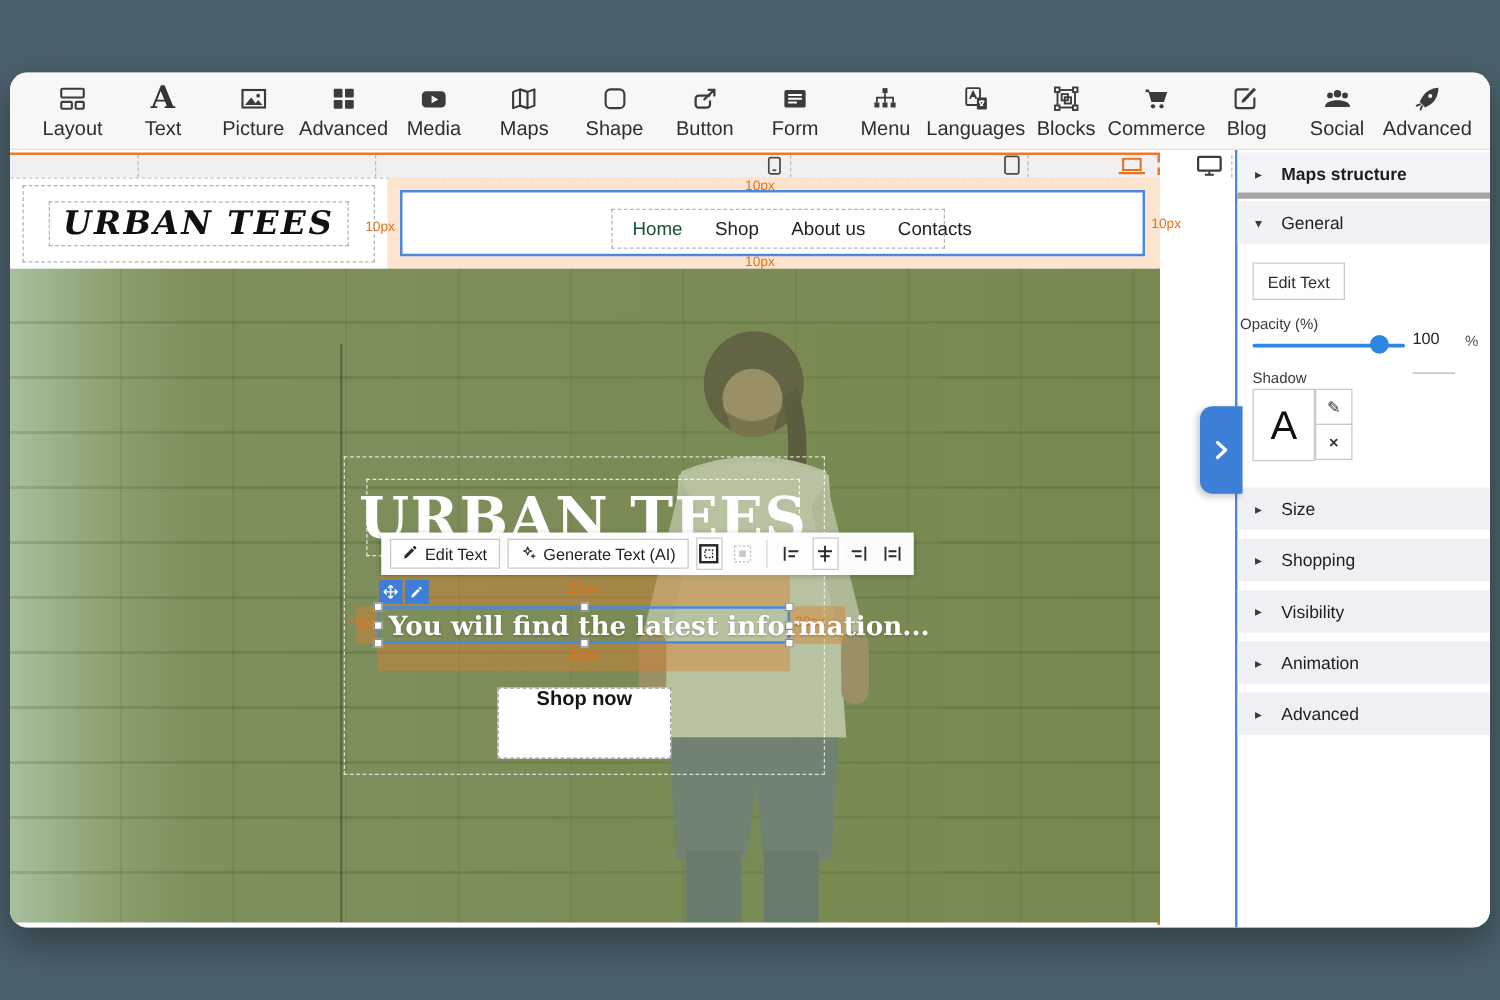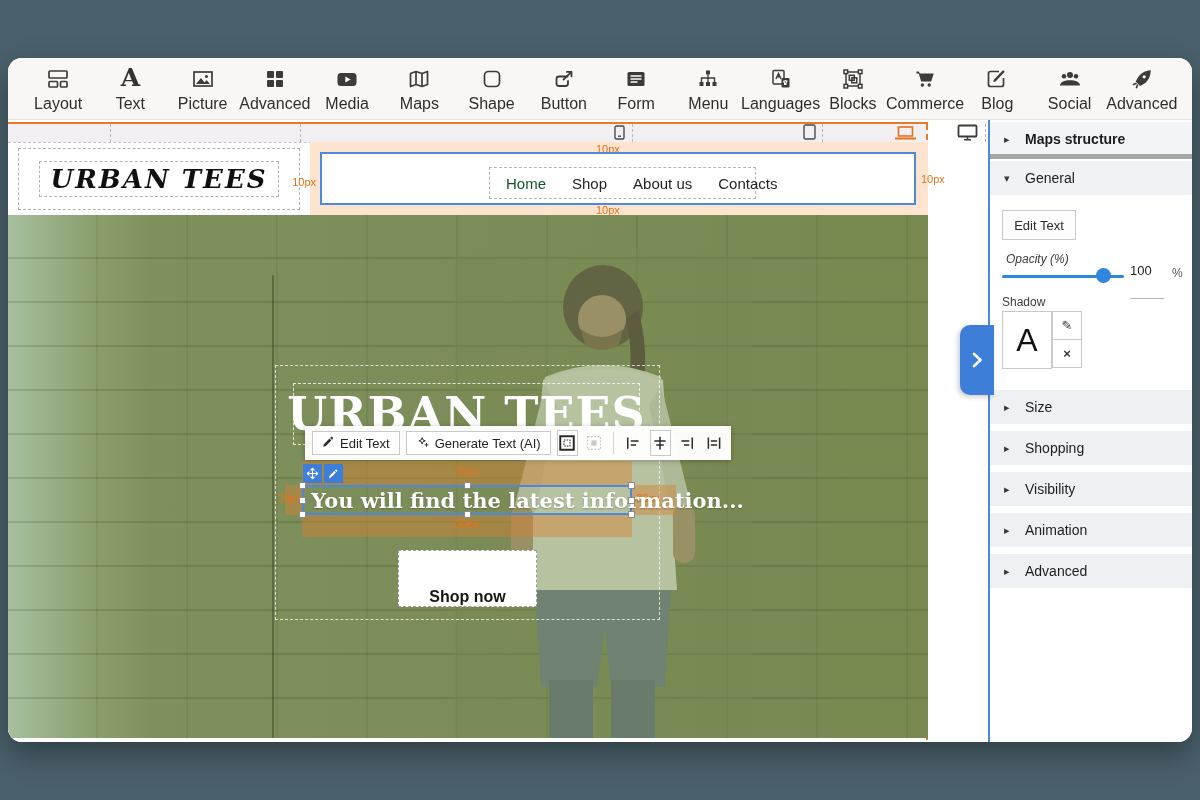--- a/index.html
+++ b/index.html
@@ -72,21 +72,21 @@
              align-items:center; justify-content:center; cursor:pointer; }
 
   .tan { position:absolute; background:rgba(216,128,48,.45); }
   .sel-text { position:absolute; left:294px; top:270px; width:330px; height:30px; border:2px solid #4a89dc;
               display:flex; align-items:center; }
   .sel-text span { font-family:"DejaVu Serif", serif; font-weight:700; font-size:21px; color:#fff;
                    padding-left:7px; white-space:nowrap; text-shadow:0 1px 2px rgba(0,0,0,.25); }
   .handle { position:absolute; width:7px; height:7px; background:#fff; border:1px solid #8a8a8a; }
 
   .shopnow { position:absolute; left:390px; top:335px; width:139px; height:57px; background:#fff;
-             border:1px dashed #9a9a9a; display:flex; align-items:flex-end; justify-content:center;
+             border:1px dashed #9a9a9a; display:flex; align-items:flex-start; justify-content:center;
              font-size:16px; font-weight:700; color:#151515; cursor:pointer; }
 
   
   .panel { position:absolute; left:980px; top:62px; width:204px; height:622px; background:#fff;
            border-left:2px solid #4a89dc; }
   .prow { position:absolute; left:0; width:202px; height:34px; background:#f1f2f6; display:flex;
           align-items:center; gap:13px; padding-left:14px; cursor:pointer; }
   .prow .tri { font-size:11px; color:#3a3a3a; width:8px; }
   .prow .plabel { font-size:14px; color:#1d1d1d; }
   .pdivider { position:absolute; left:0; top:34px; width:202px; height:5px; background:#a6a6a6; }
@@ -446,21 +446,21 @@
     <div class="pdivider"></div>
     <div class="prow" style="top:41px;">
       <span class="tri">▾</span>
       <span class="plabel">General</span>
     </div>
 
     <div class="pbtn">
       <span>Edit Text</span>
     </div>
 
-    <div class="plab" style="left:16px; top:132px;font-style:italic;">Opacity (%)</div>
+    <div class="plab" style="left:2px; top:132px;">Opacity (%)</div>
     <div class="track"></div>
     <div class="knob"></div>
     <div class="oval">100</div>
     <div class="ounit">%</div>
 
     <div class="plab" style="left:12px; top:175px;">Shadow</div>
     <div class="shadowbox">A</div>
     <div class="sbtn" style="top:191px;">
       <span>✎</span>
     </div>

